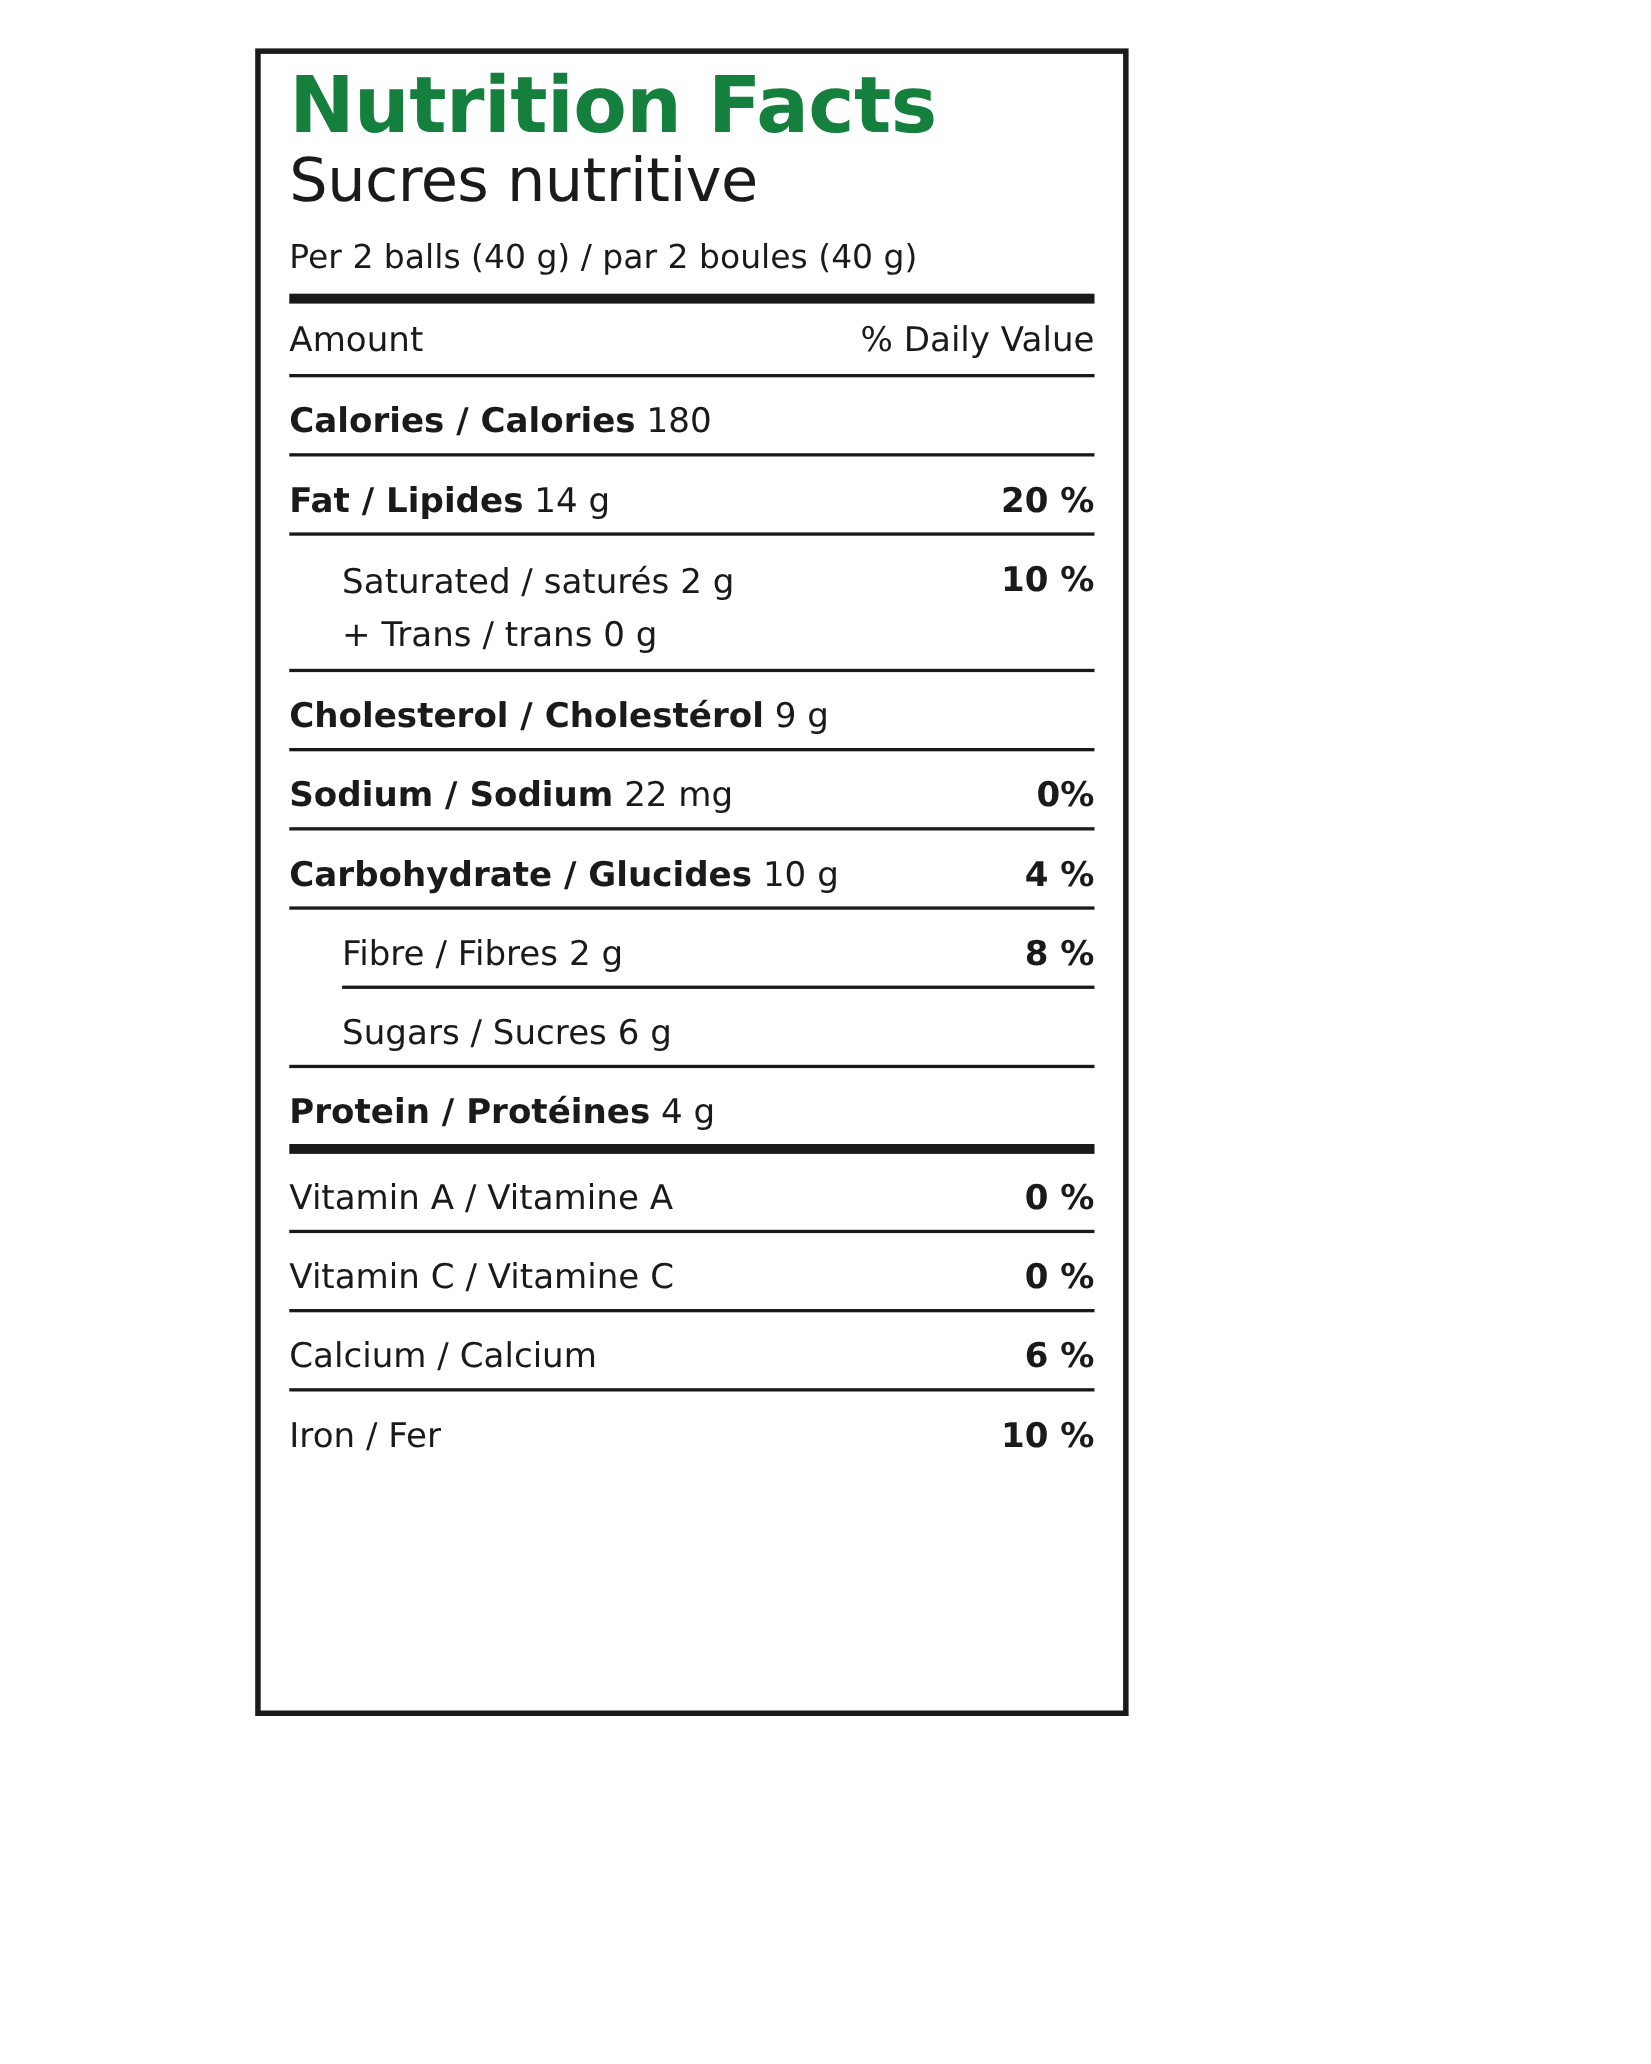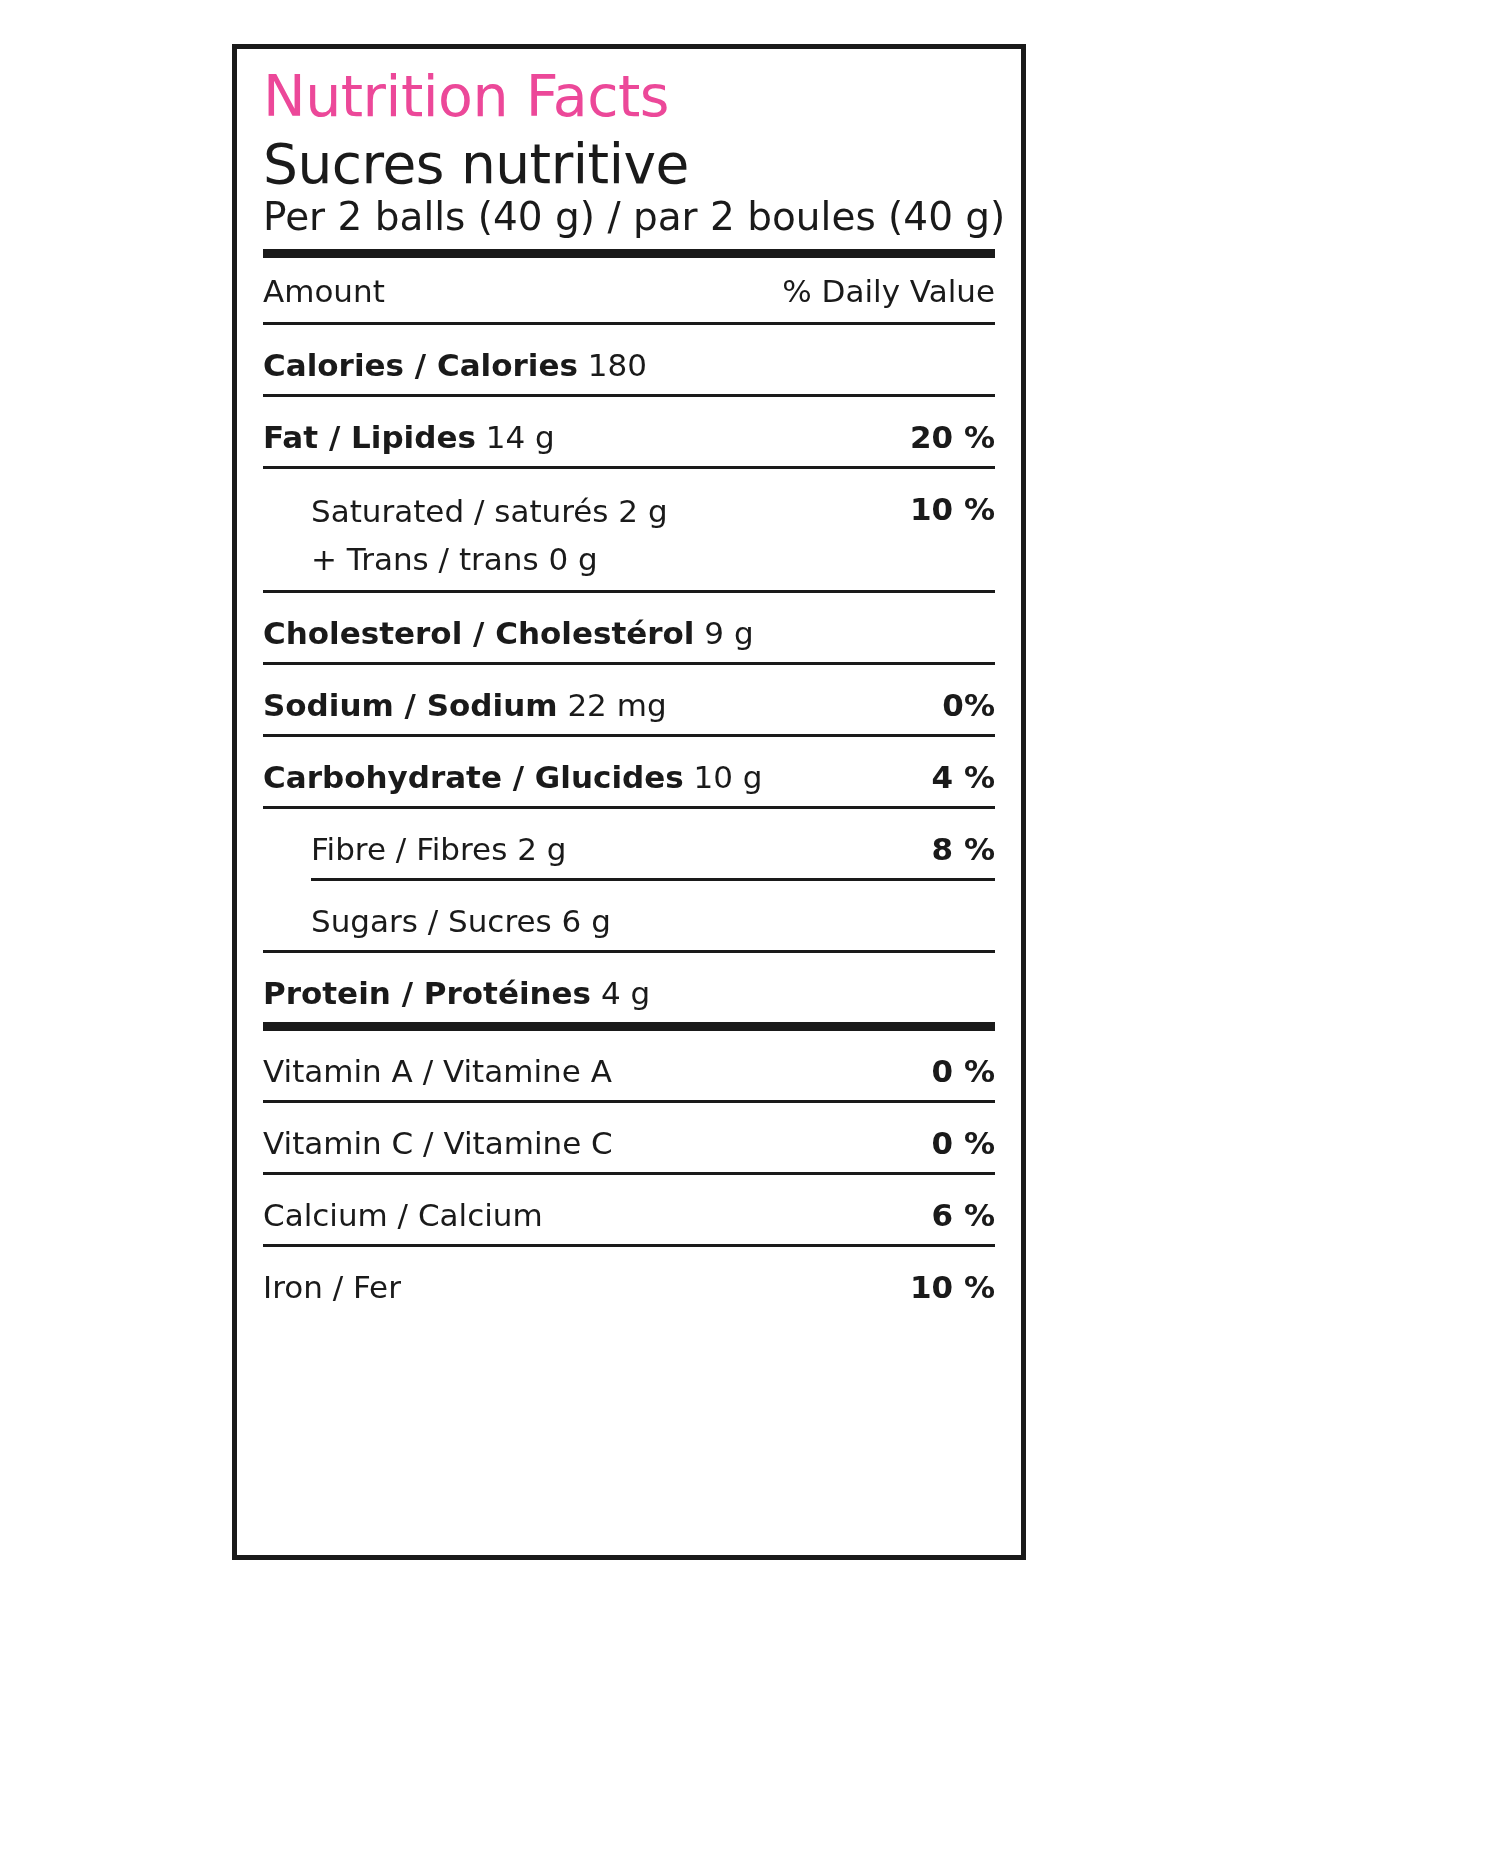--- a/index.html
+++ b/index.html
@@ -28,40 +28,40 @@
 
   .inner {
     position: absolute;
     left: 26px;
     top: 14px;
     right: 26px;
     bottom: 10px;
   }
 
   .title1 {
-    font-size: 57px;
+    font-size: 71px;
     line-height: 66px;
-    font-weight: 400;
+    font-weight: 700;
     letter-spacing: -0.5px;
-    color: #ec4899;
+    color: #15803d;
     white-space: nowrap;
   }
   .title2 {
     font-size: 55px;
     line-height: 66px;
     font-weight: 400;
     letter-spacing: -0.5px;
     color: #1a1a1a;
     white-space: nowrap;
     margin-top: 2px;
   }
   .serving {
-    font-size: 39px;
+    font-size: 30px;
     line-height: 40px;
-    margin-top: 0;
+    margin-top: 18px;
     color: #1a1a1a;
     white-space: nowrap;
   }
 
   .rule-thick {
     height: 9px;
     background: #1a1a1a;
     margin-top: 12px;
   }
   .rule-thick2 {

